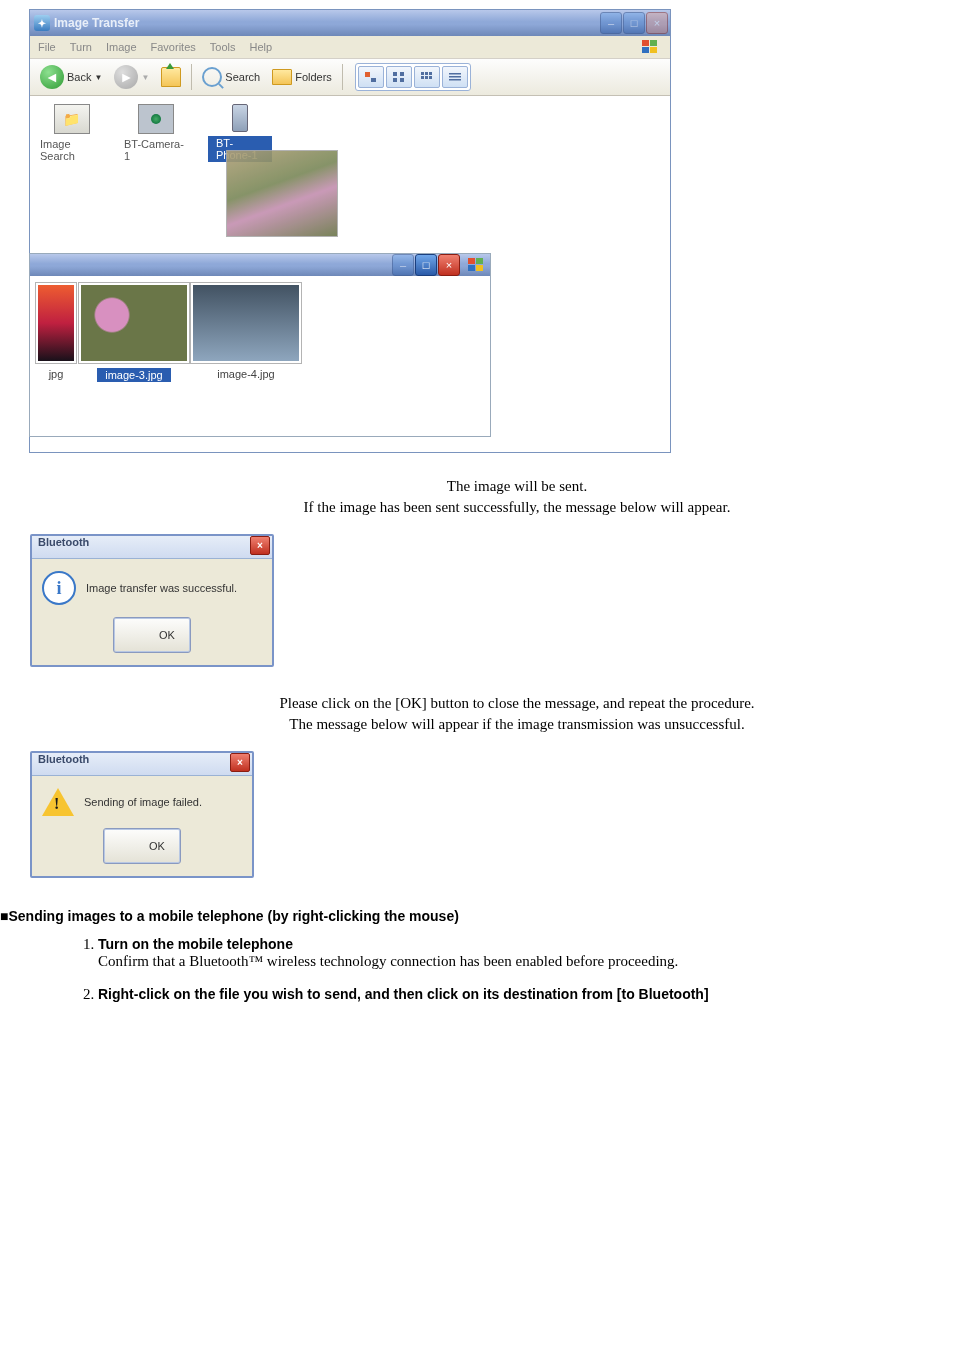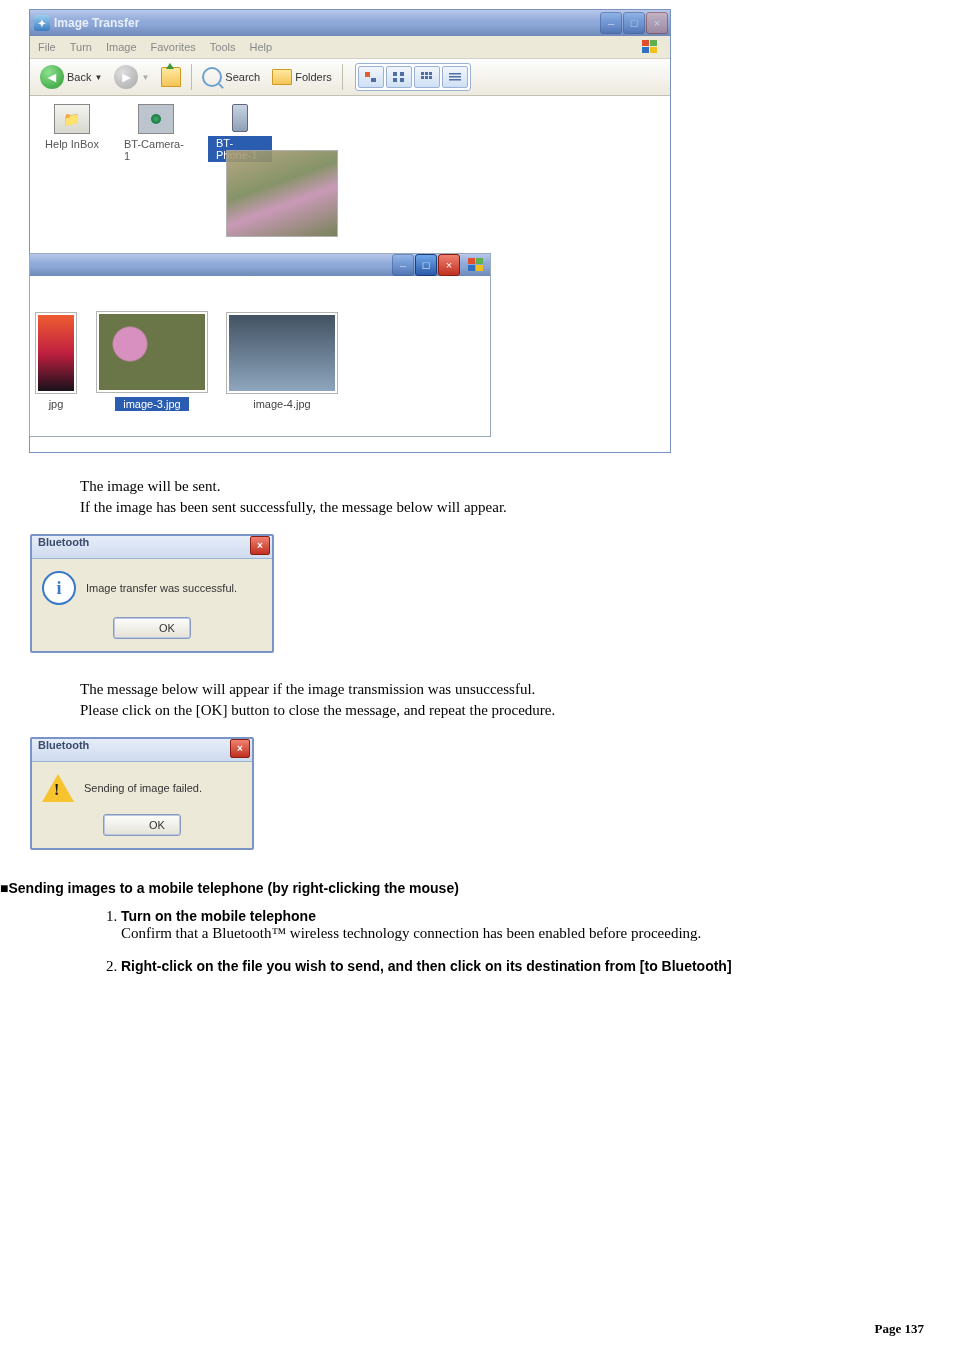--- a/index.html
+++ b/index.html
@@ -8,21 +8,21 @@
     font-size:15px;
     color:#000;
     background:#fff;
   }
   .page{
     width:954px;
     box-sizing:border-box;
     padding:10px 0 40px 0;
   }
   .indent1{padding-left:80px;}
-  .indent2{padding-left:73px;}
+  .indent2{padding-left:50px;}
   .footer{
     text-align:right;
     font-family:"Times New Roman",serif;
     font-size:13px;
     padding:330px 30px 0 0;
   }
   .footer b{font-weight:bold;}
 
   
   .winxp{
@@ -149,21 +149,21 @@
   
   .child-win{
     position:absolute;top:158px;left:0;width:460px;height:182px;
     background:#fff;box-shadow:0 0 0 1px #9ab;
     overflow:hidden;
   }
   .child-win .title-bar{height:22px;}
   .child-win .title-text{color:#e0e6f2;font-size:11px;}
   .child-win .client2{
     height:158px;background:#fff;padding:6px 4px 2px 4px;
-    display:flex;gap:18px;align-items:center;
+    display:flex;align-items:flex-start;
   }
   .pic-thumb{display:flex;flex-direction:column;align-items:center;gap:4px;font-size:11px;color:#444;}
   .pic-box{width:110px;height:80px;border:1px solid #b4b4b4;box-shadow:0 0 0 2px #fff inset;}
   .pic1{background:linear-gradient(#f06030 0%,#c02040 50%,#101018 100%);}
   .pic2{background:radial-gradient(circle at 30% 40%,#d890c0 0 18%,#6a7648 20% 100%);}
   .pic3{background:linear-gradient(#405060,#90a8c0);}
   .sel{background:#2a5db0;color:#fff;padding:1px 8px;}
 
   
   .bt-dlg{
@@ -190,28 +190,28 @@
   .bt-icon.warn{
     width:0;height:0;border-radius:0;
     border-left:16px solid transparent;border-right:16px solid transparent;
     border-bottom:28px solid #f7c430;position:relative;
   }
   .bt-icon.warn::after{
     content:"!";position:absolute;top:7px;left:-4px;font-size:16px;color:#1a1a1a;font-weight:bold;
   }
   .bt-foot{display:flex;justify-content:center;padding:0 0 12px 0;}
   .bt-ok{
-    width:78px;height:22px;border:1px solid #8a9abf;border-radius:3px;
+    width:78px;height:36px;border:1px solid #8a9abf;border-radius:3px;
     background:linear-gradient(#fdfdfc,#e4e2d6);font-size:11px;color:#333;
     box-shadow:0 0 0 1px #b8c8e4 inset;
     padding-left:36px;
   }
 
   
-  p.body{margin:4px 0;}
+  p.body{margin:4px 0;text-align:center;}
   .section-title{font-family:Arial,sans-serif;font-size:14px;font-weight:bold;margin:30px 0 12px 0;}
   ol.steps{margin:0;padding-left:48px;}
   ol.steps li{margin-bottom:16px;font-family:"Times New Roman",serif;font-size:15px;}
   ol.steps li b{font-family:Arial,sans-serif;font-size:14px;}
   .spacer-sm{height:14px;}
   .spacer-md{height:22px;}
 </style>
 </head>
 <body>
 <div class="page">
@@ -301,21 +301,21 @@
               <rect x="1" y="8" width="12" height="1.5" fill="#506ea0"></rect>
             </svg>
       </div>
     </div>
   </div>
 
   <div class="client">
     <div class="thumbs-row">
       <div class="thumb">
         <div class="big-icon inbox">📁</div>
-        <span>Help InBox</span>
+        <span>Image Search</span>
       </div>
       <div class="thumb">
         <div class="big-icon cam">
               <div class="cam-eye"></div>
             </div>
         <span>BT-Camera-1</span>
       </div>
       <div class="thumb">
         <div class="phone-ico"></div>
         <span class="sel">BT-Phone-1</span>
@@ -378,22 +378,22 @@
     <span>Image transfer was successful.</span>
   </div>
   <div class="bt-foot">
     <button class="bt-ok">OK</button>
   </div>
 </div>
 
 <div class="spacer-sm"></div>
 
 <div class="indent1">
+  <p class="body">Please click on the [OK] button to close the message, and repeat the procedure.</p>
   <p class="body">The message below will appear if the image transmission was unsuccessful.</p>
-  <p class="body">Please click on the [OK] button to close the message, and repeat the procedure.</p>
 </div>
 
 <div class="spacer-sm"></div>
 
 <div class="bt-dlg" style="width:220px;">
   <div class="bt-title">
     <span>Bluetooth</span>
     <div class="bt-close">×</div>
   </div>
   <div class="bt-body">

